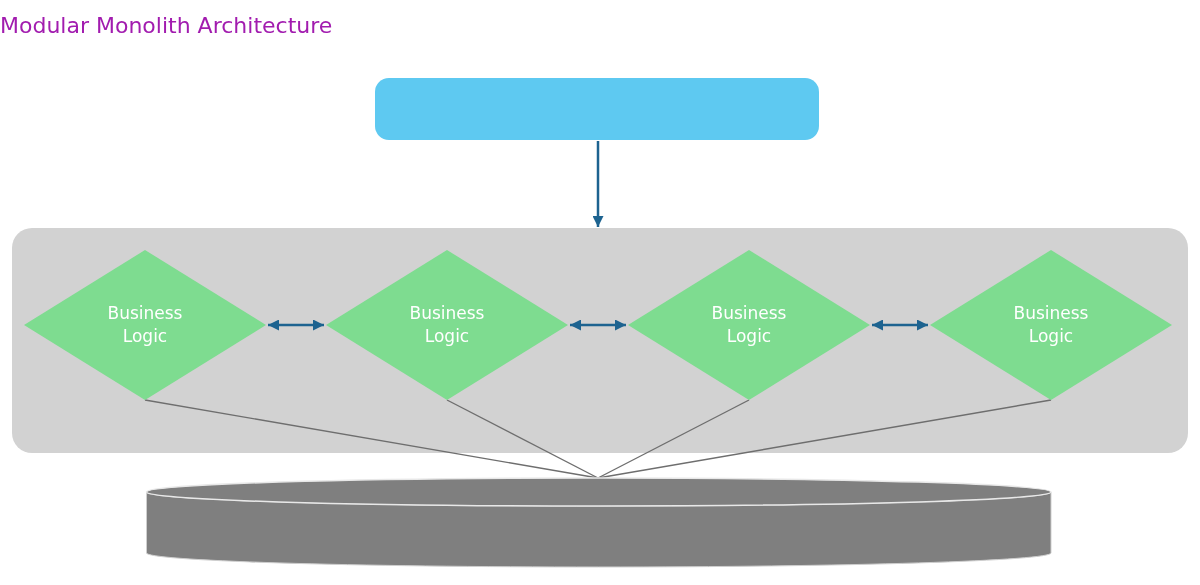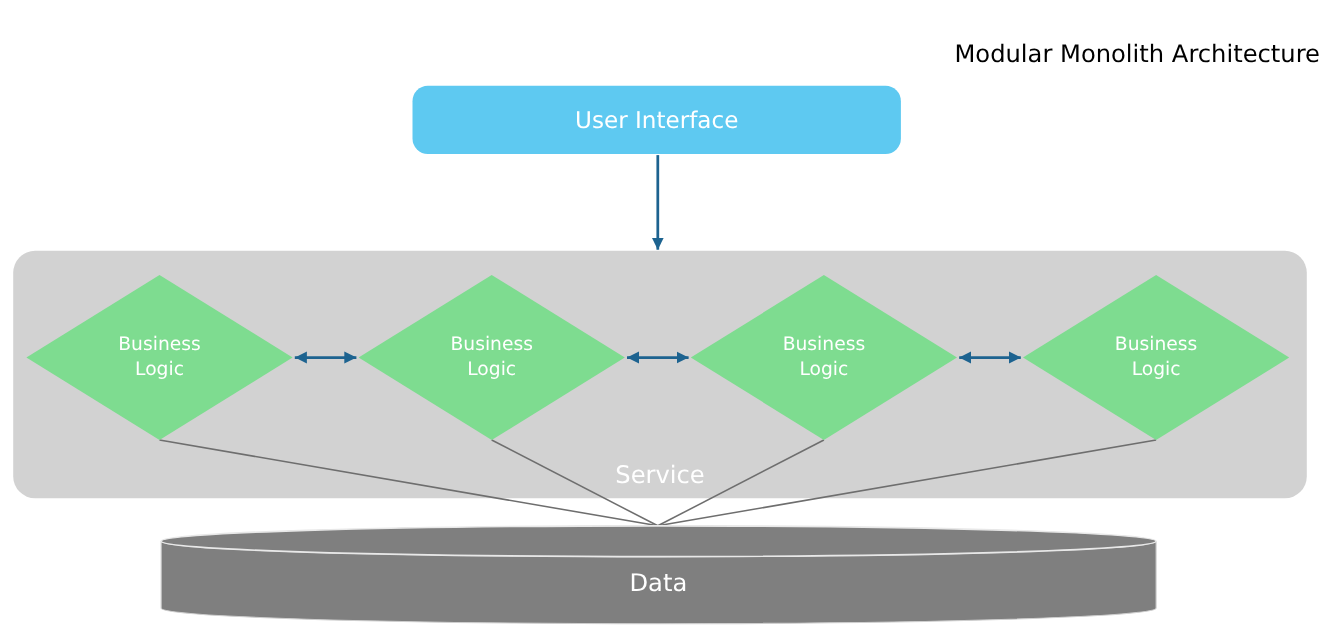--- a/index.html
+++ b/index.html
@@ -5,21 +5,21 @@
   html,body { margin:0; padding:0; background:#ffffff; }
   .stage {
     position:relative; width:1200px; height:585px; overflow:hidden;
     background:#ffffff;
     font-family:"DejaVu Sans","Liberation Sans",sans-serif;
   }
   .overlay { position:absolute; left:0; top:0; width:1200px; height:585px; }
   .label { position:absolute; color:#ffffff; text-align:center; }
   .title {
     position:absolute; left:0; right:0; top:13px;
-    text-align:right; font-size:22px; color:#000000;margin-top:24px;
+    text-align:left; font-size:22px; color:#a21caf;
   }
   .ui-label {
     left:375px; top:78px; width:444px; height:62px;
     display:flex; align-items:center; justify-content:center;
     font-size:21px;
   }
   .diamond-label {
     top:250px; width:242px; height:150px;
     display:flex; align-items:center; justify-content:center;
     font-size:17px; line-height:1.35; white-space:pre-line;
@@ -62,28 +62,25 @@
     <rect x="375" y="78" width="444" height="62" rx="14" ry="14" fill="#5ec9f1"></rect>
 
     <line x1="598" y1="141" x2="598" y2="227" stroke-width="2.5" marker-end="url(#ah-end)" stroke="#1d6390"></line>
 
     <path d="M146.5,492 L146.5,553 A452.25,14 0 0,0 1051,553 L1051,492 A452.25,14 0 0,1 146.5,492 Z" stroke-width="1" fill="#7f7f7f" stroke="#cfcfcf"></path>
     <ellipse cx="598.75" cy="492" rx="452.25" ry="14" stroke-width="1.5" fill="#7f7f7f" stroke="#e8e8e8"></ellipse>
   </svg>
 
   <div class="title">Modular Monolith Architecture</div>
 
-  <div class="label ui-label">User Interface</div>
 
   <div class="label diamond-label d1">Business
 Logic</div>
   <div class="label diamond-label d2">Business
 Logic</div>
   <div class="label diamond-label d3">Business
 Logic</div>
   <div class="label diamond-label d4">Business
 Logic</div>
 
-  <div class="label service-label">Service</div>
 
-  <div class="label data-label">Data</div>
 
 </div>
 
 </body></html>

